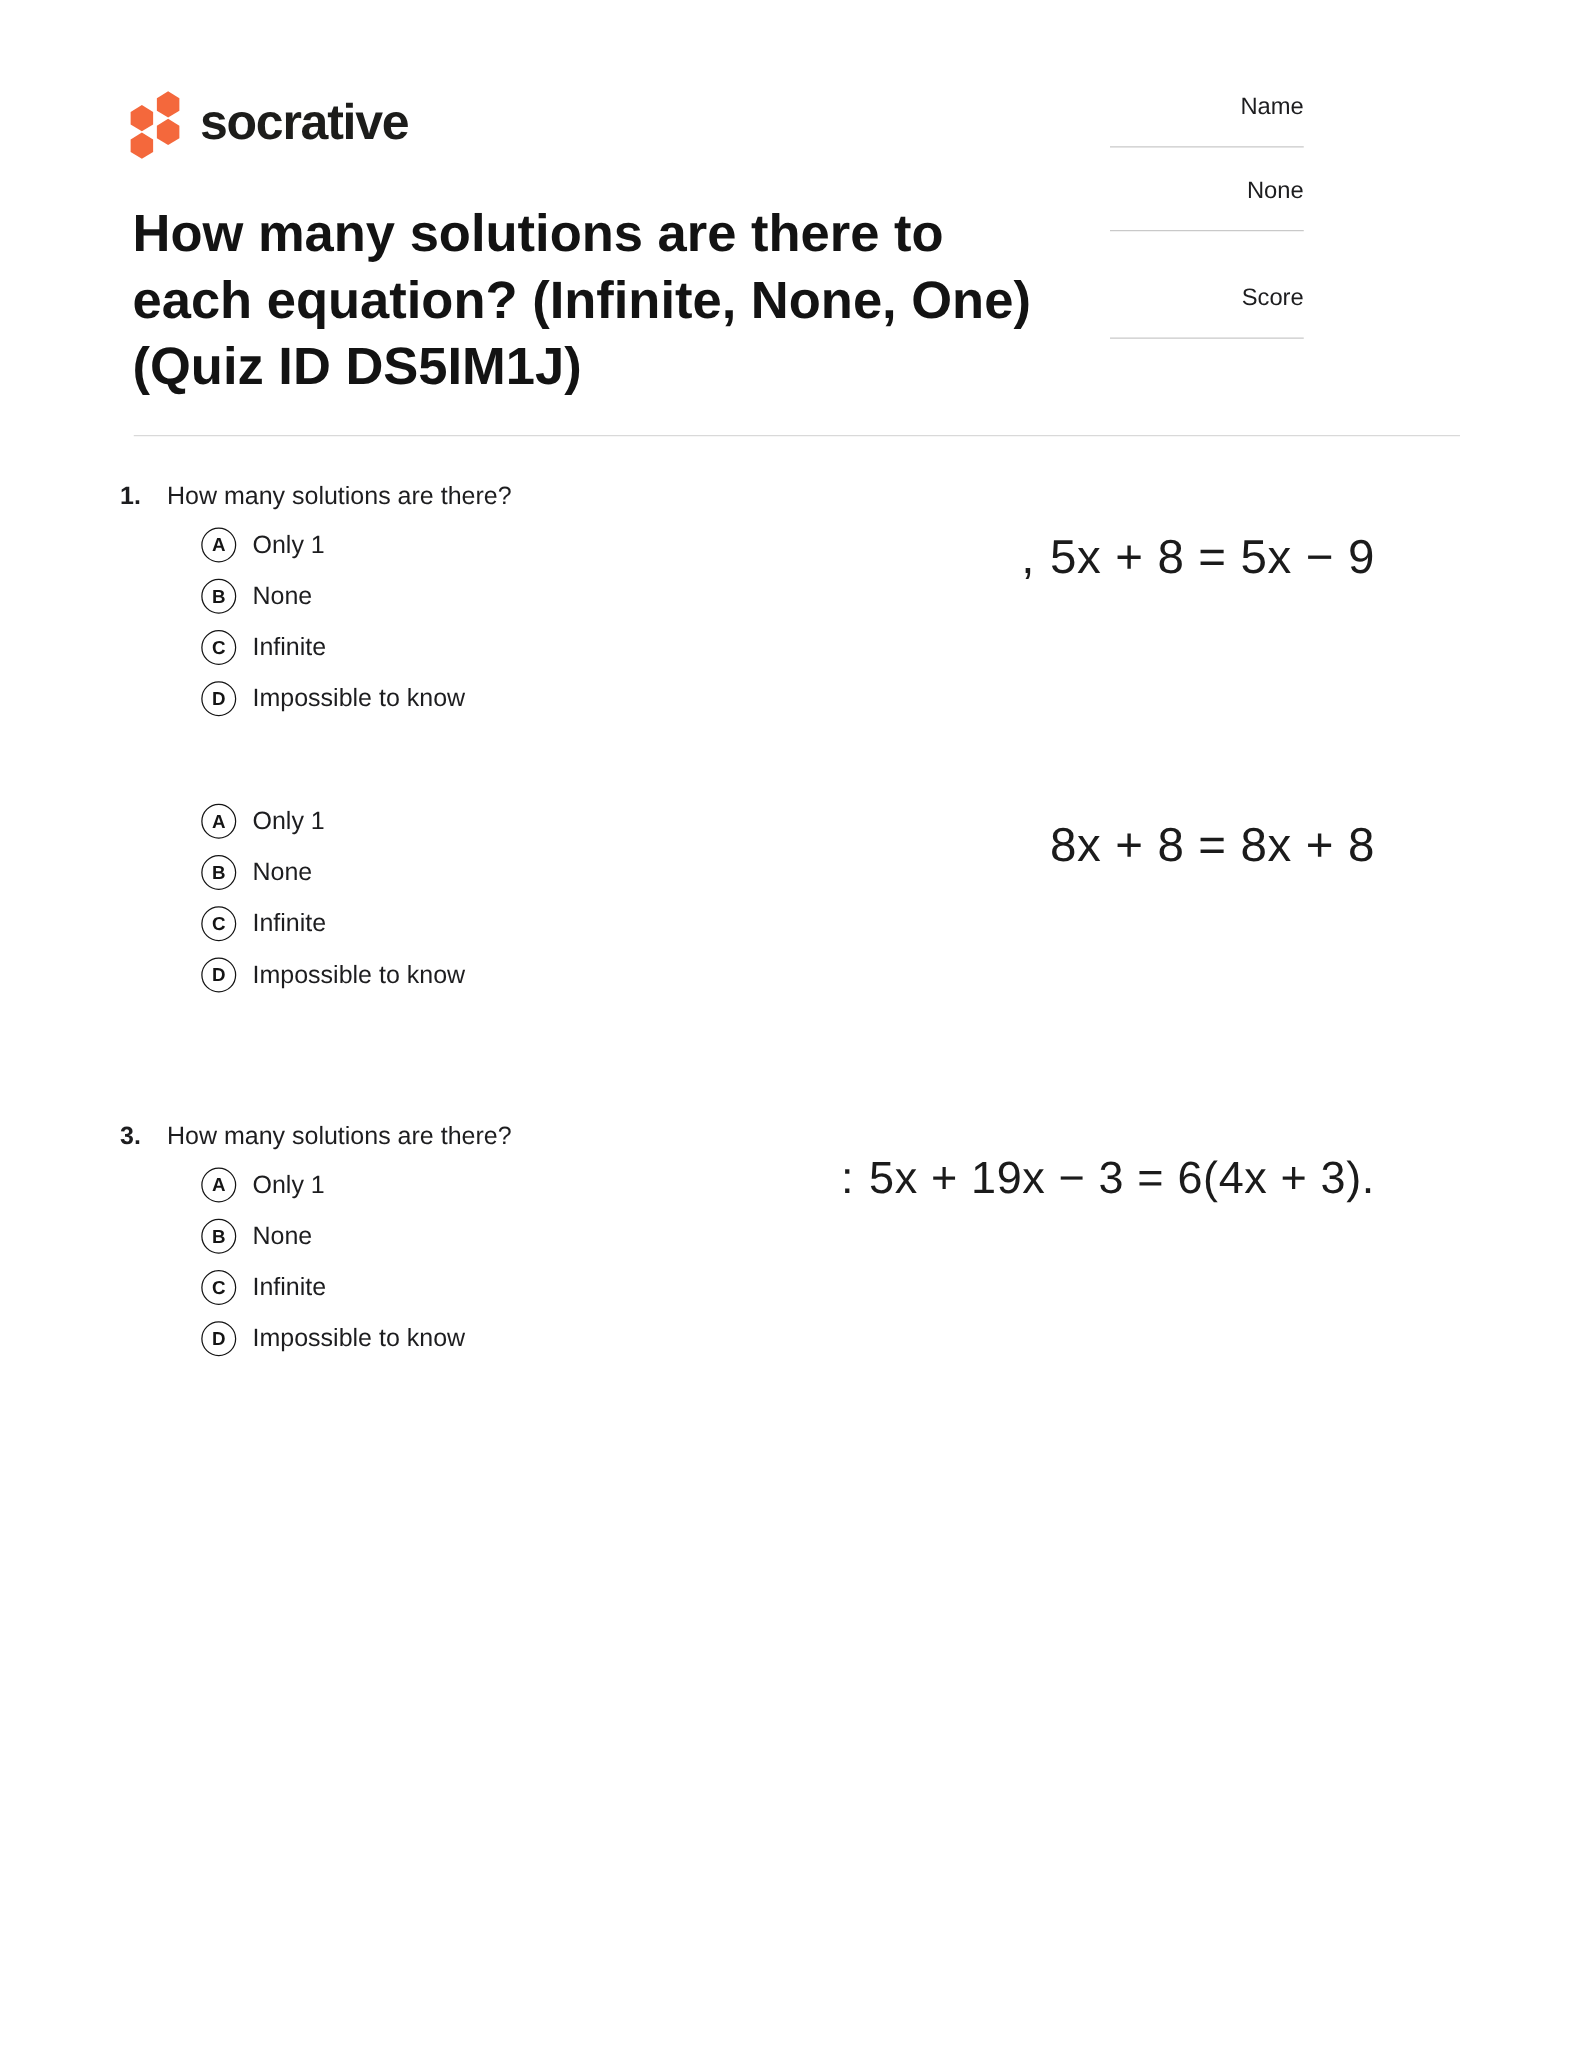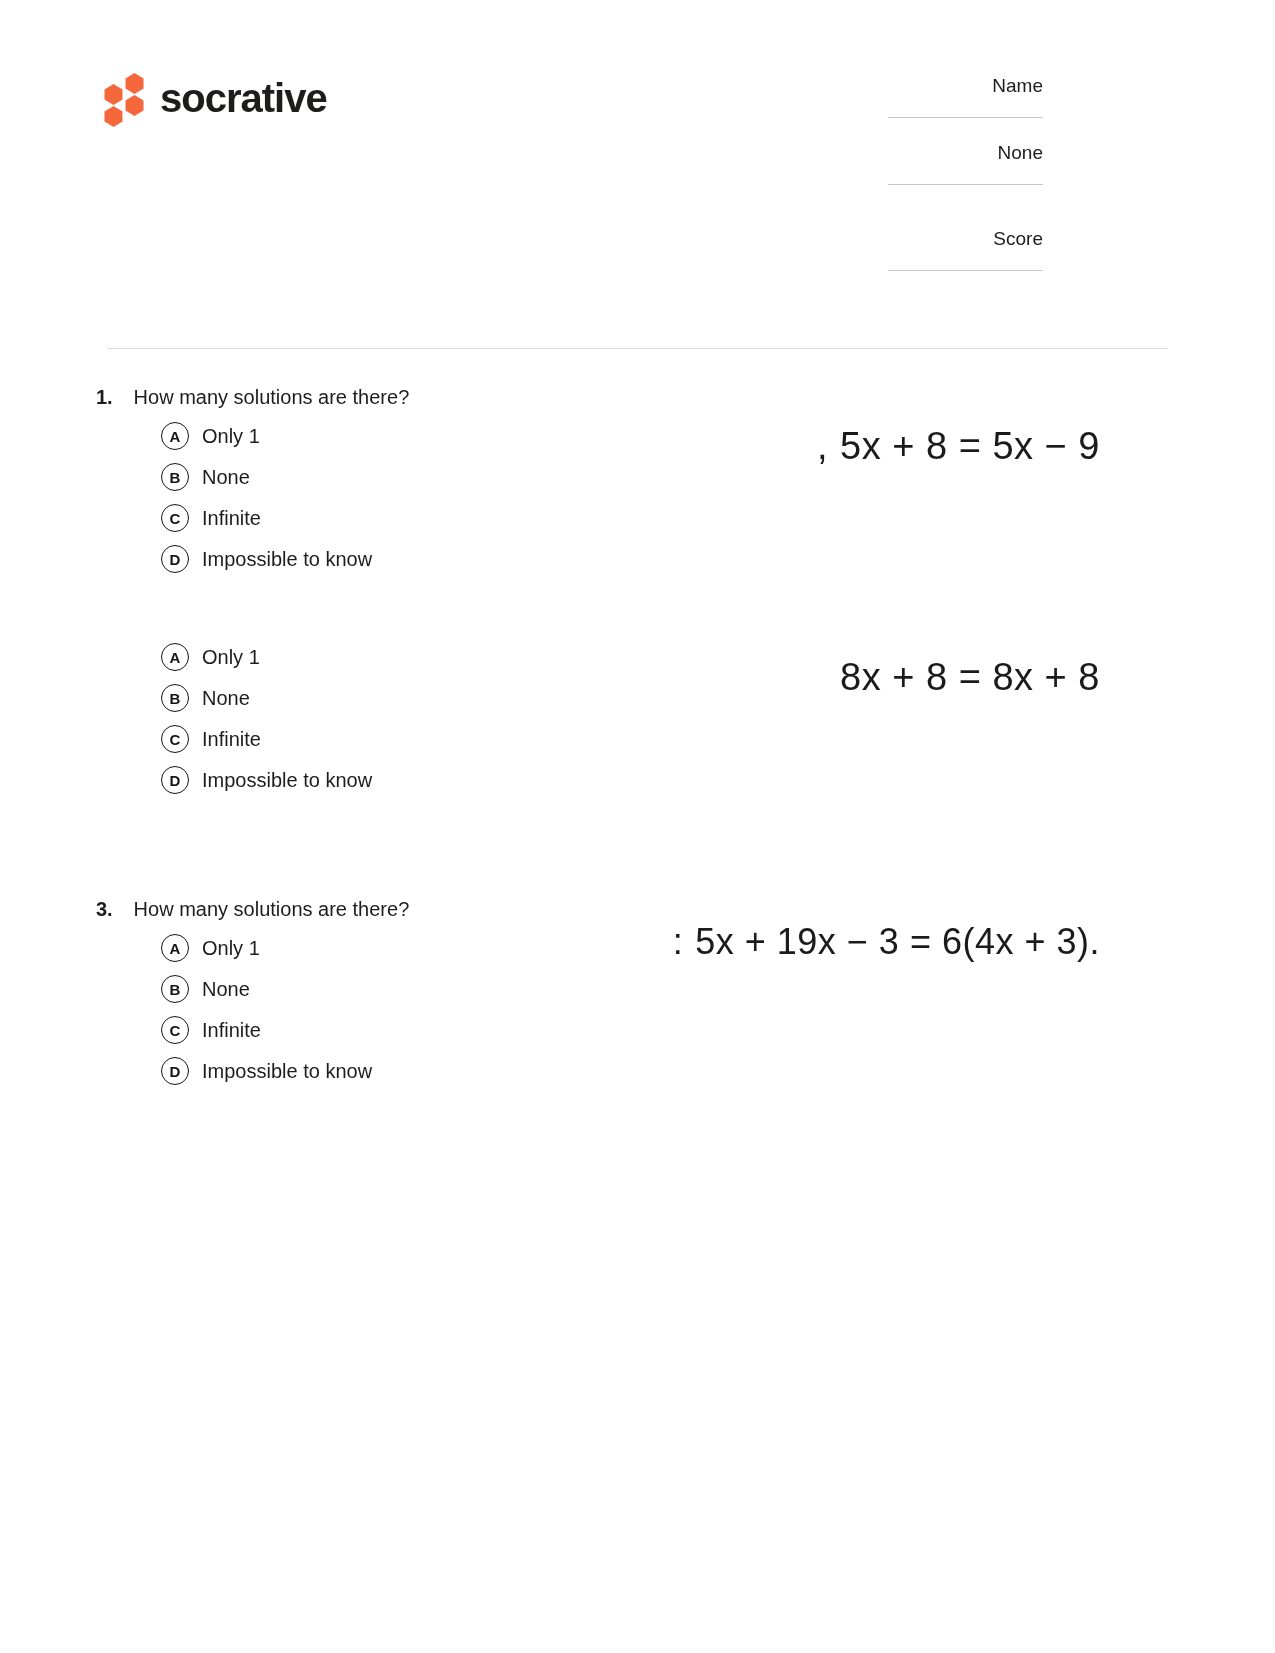--- a/index.html
+++ b/index.html
@@ -81,20 +81,21 @@
     <div class="meta-row">
       <div class="meta-label">Name</div>
       <div class="meta-line"></div>
     </div>
     <div class="meta-row">
       <div class="meta-label">None</div>
       <div class="meta-line"></div>
     </div>
   </div>
 
+  <div class="title">How many solutions are there to each equation? (Infinite, None, One) (Quiz ID DS5IM1J)</div>
 
   <div class="score-block">
     <div class="meta-row">
       <div class="meta-label">Score</div>
       <div class="meta-line"></div>
     </div>
   </div>
 
   <div class="divider"></div>
 

